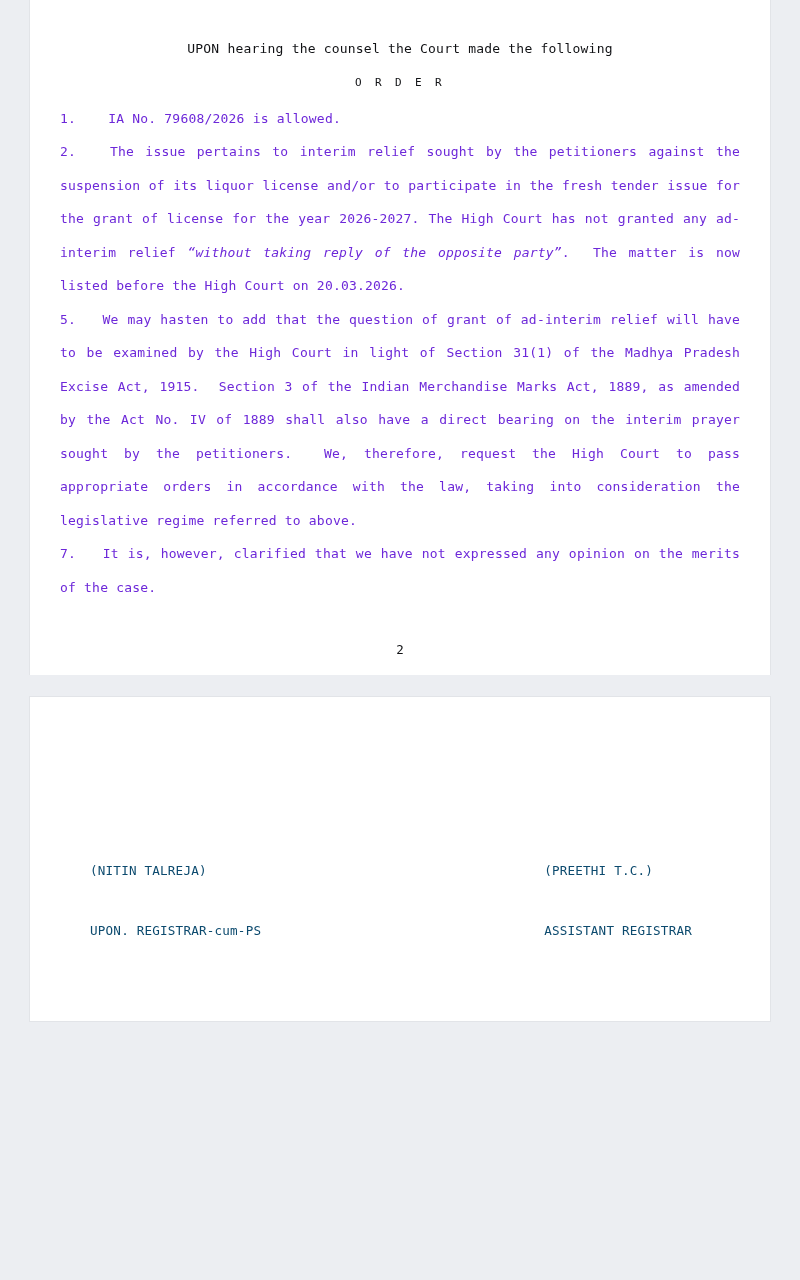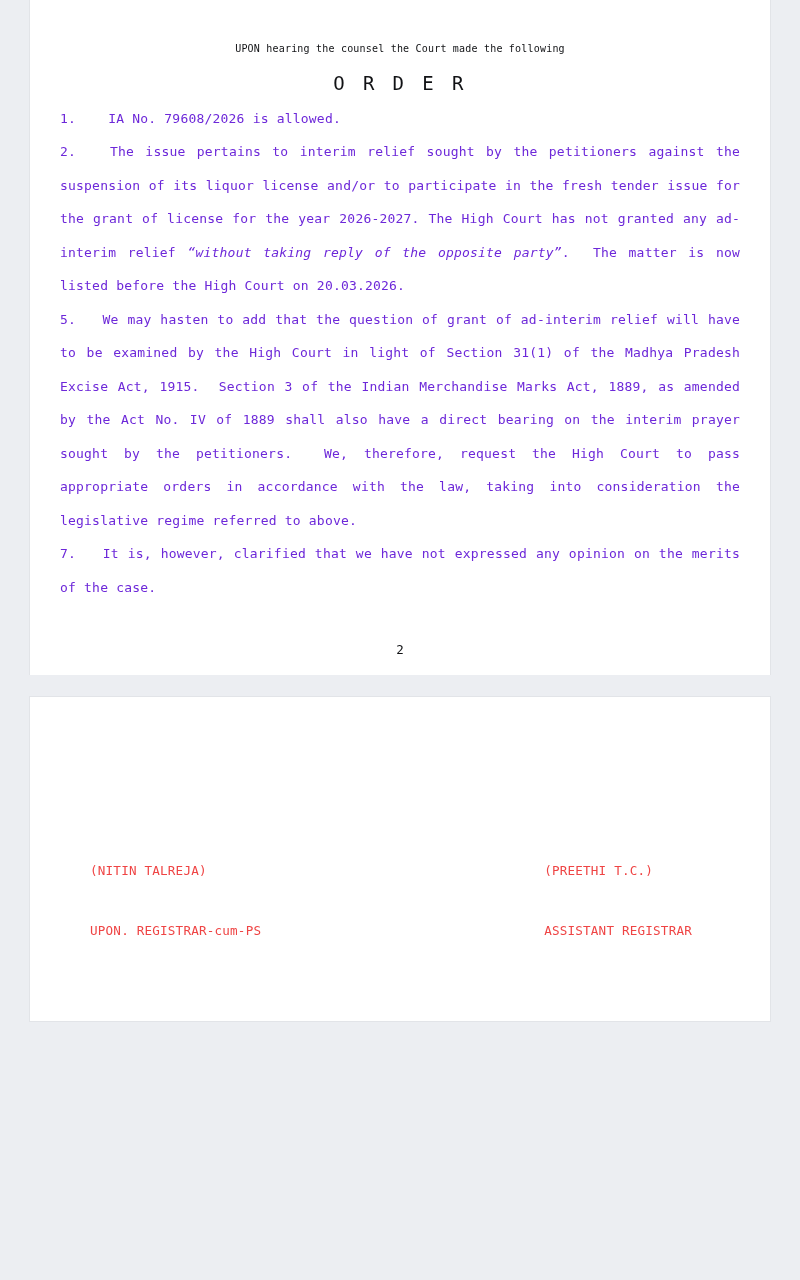--- a/index.html
+++ b/index.html
@@ -48,29 +48,29 @@
     line-height: 33.5px;
     color: #6d28d9;
     text-align: justify;
     text-justify: inter-word;
     letter-spacing: 0.2px;
     font-family: "DejaVu Sans Mono", monospace;
     white-space: pre-wrap;
   }
   .center-line {
     text-align: center;
-    font-size: 10px;
+    font-size: 13.0px;
     line-height: 33.5px;
     color: #111215;
     letter-spacing: 0.2px;
     font-family: "DejaVu Sans Mono", monospace;
   }
   .order-heading {
     text-align: center;
-    font-size: 19px;
+    font-size: 11px;
     line-height: 34px;
     color: #111215;
     letter-spacing: 3.4px;
     margin-bottom: 2px;
     font-family: "DejaVu Sans Mono", monospace;
   }
   .quoted-italic {
     font-style: italic;
   }
   .page-number {
@@ -82,21 +82,21 @@
   }
   .sig-block {
     display: flex;
     justify-content: space-between;
     padding: 0 30px;
     margin-top: 64px;
   }
   .sig-col {
     font-size: 12.6px;
     line-height: 20px;
-    color: #ef4444;
+    color: #0c4a6e;
     letter-spacing: 0.2px;
     white-space: pre;
     font-family: "DejaVu Sans Mono", monospace;
   }
   .sig-col.right {
     text-align: left;
     padding-right: 18px;
   }
   .sig-name { display: block; }
   .sig-title { display: block; }

